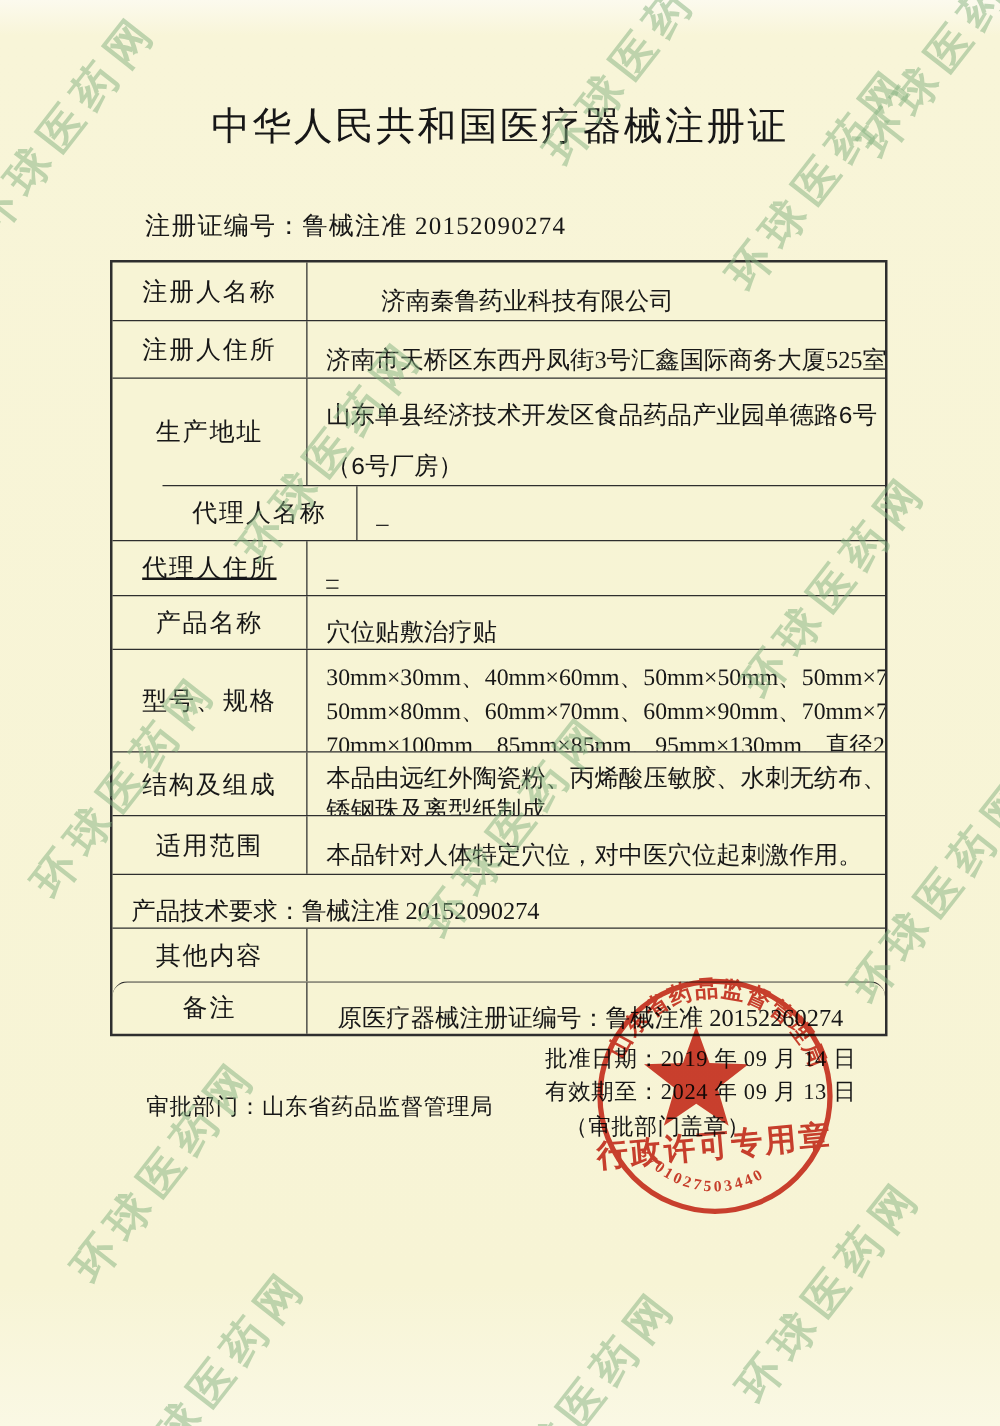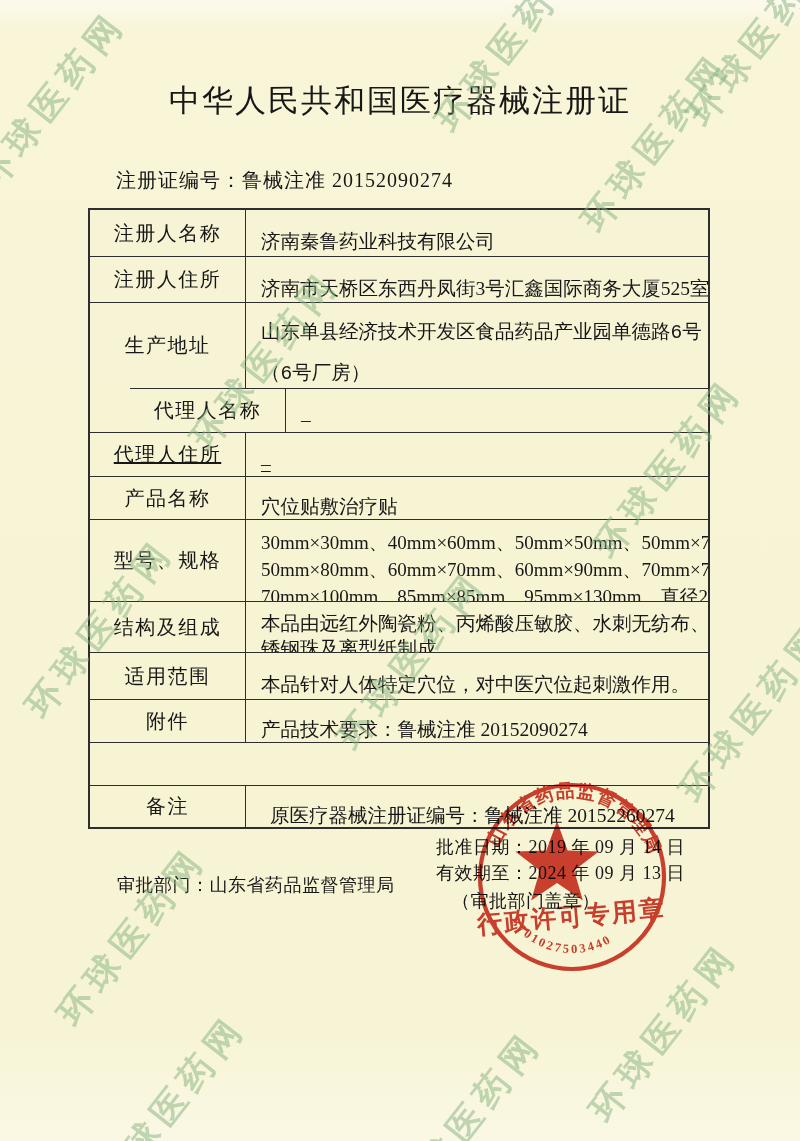--- a/index.html
+++ b/index.html
@@ -18,21 +18,21 @@
   .cert-line {
     position:absolute; top:167px; left:116px; font-size:20px; letter-spacing:1px;
   }
 
   
   .cert-table {
     position:absolute; top:208px; left:88px; width:622px;
     border:2px solid #2e2e2e; box-sizing:border-box; background:rgba(246,243,210,0.35);
   }
   .trow { display:flex; border-top:1.5px solid #2e2e2e; box-sizing:border-box; }
-  .trow:first-child { border-top:none; }
+  .trow:first-child { border-top:none;gap:44px; }
   .cl {
     flex:0 0 156px; width:156px; border-right:1.5px solid #2e2e2e; box-sizing:border-box;
     display:flex; align-items:center; justify-content:center;
     font-size:20px; letter-spacing:1.5px; text-align:center;
   }
   .cv {
     flex:1; display:flex; flex-direction:column; justify-content:center;
     padding:19px 6px 2px 15px; font-size:19.5px; line-height:27px;
     white-space:nowrap; overflow:hidden;
   }
@@ -146,33 +146,33 @@
   </div>
 
   <div class="trow" style="height:47px;">
     <div class="cl">适用范围</div>
     <div class="cv">
         <div>本品针对人体特定穴位，对中医穴位起刺激作用。</div>
       </div>
   </div>
 
   <div class="trow" style="height:43px;">
-    <div class="cl">附件</div>
     <div class="cv">
         <div>产品技术要求：鲁械注准 20152090274</div>
       </div>
   </div>
 
   <div class="trow" style="height:43px;">
+    <div class="cl">其他内容</div>
     <div class="cv">
         <div></div>
       </div>
   </div>
 
-  <div class="trow r-note" style="height:42px;">
+  <div class="trow r-note" style="height:42px;border-radius:12px;">
     <div class="cl">备注</div>
     <div class="cv">
         <div>原医疗器械注册证编号：鲁械注准 20152260274</div>
       </div>
   </div>
 
 </div>
 
 <div class="foot f-dept">审批部门：山东省药品监督管理局</div>
 <div class="foot f-date">批准日期：2019 年 09 月 14 日</div>

